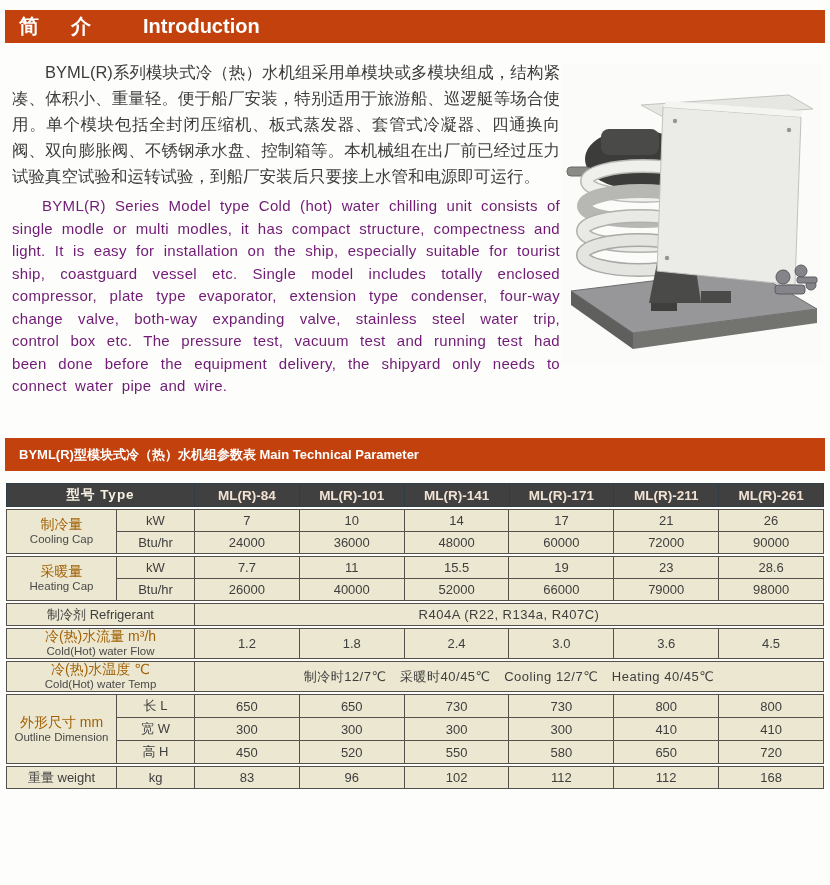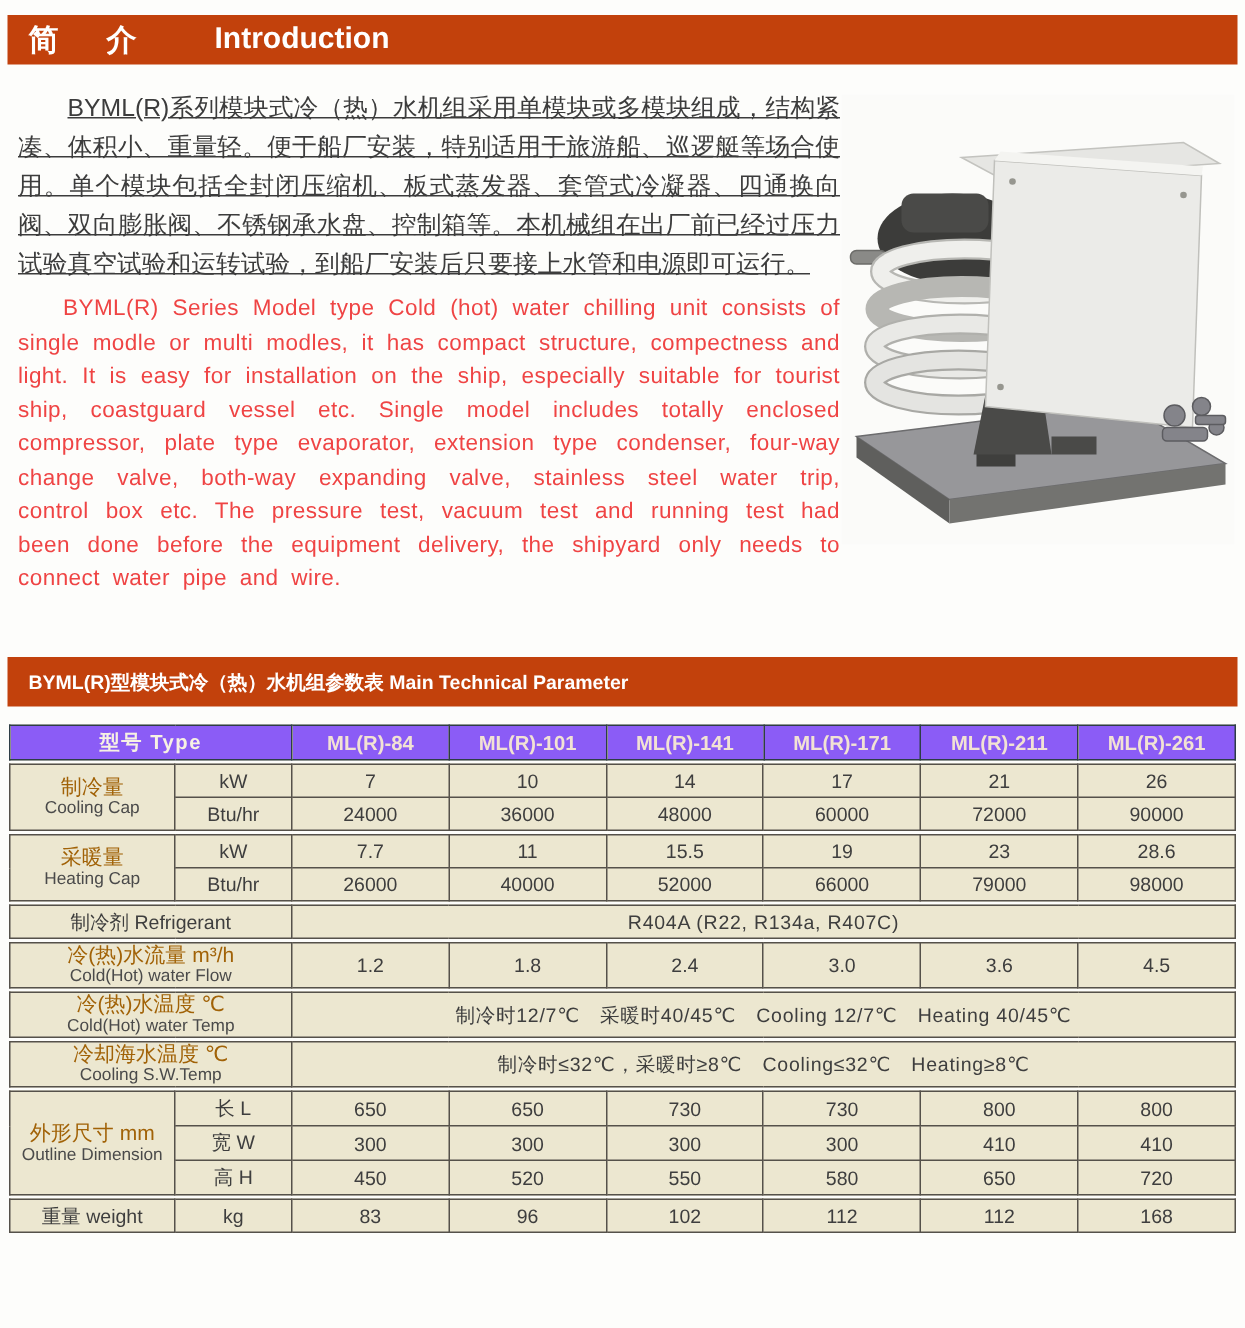--- a/index.html
+++ b/index.html
@@ -30,26 +30,25 @@
     height:395px;
     overflow:hidden;
     padding:16px 6px 0 12px;
   }
   .intro-text{width:548px;flex:0 0 548px;}
   .p-cn{
     margin:0 0 6px 0;
     font-size:16.5px;line-height:26px;
     text-indent:2em;color:#3c3c3c;
     text-align:justify;
-    text-decoration:underline;
   }
   .p-en{
     margin:0;
     font-size:15px;line-height:22.5px;
-    text-indent:2em;color:#ef4444;
+    text-indent:2em;color:#701a75;
     text-align:justify;
     word-spacing:4px;letter-spacing:0.3px;
   }
   .photo{flex:1;display:flex;justify-content:center;align-items:flex-start;padding-top:4px;}
   
   .params-wrap{padding:12px 6px 0 6px;}
   table.pt{
     width:100%;
     border-collapse:collapse;
     table-layout:fixed;
@@ -59,21 +58,21 @@
   table.pt td{
     border:1px solid #55514a;
     text-align:center;vertical-align:middle;
     font-size:13px;color:#3e3e3e;
     padding:0 2px;height:21px;
     overflow:hidden;white-space:nowrap;
   }
   col.c0{width:110px;}
   col.c1{width:78px;}
   table.pt-head td{
-    background:#8b5cf6;
+    background:#404040;
     border-color:#2e3d46;
     color:#f2e2d4;
     font-weight:bold;
     font-size:13.5px;
     height:22px;
   }
   table.pt-head td.type{color:#f7f1e3;letter-spacing:1px;}
   td.lab2{height:31px;}
   td.lab2 .cn{font-size:14px;line-height:15px;color:#a16207;}
   td.lab2 .en{font-size:11.5px;line-height:14px;color:#4a4a4a;}
@@ -279,36 +278,20 @@
       <td colspan="2" class="lab2">
         <div class="cn">冷(热)水温度 ℃</div>
         <div class="en">Cold(Hot) water Temp</div>
       </td>
       <td colspan="6" class="spanval">制冷时12/7℃　采暖时40/45℃　Cooling 12/7℃　Heating 40/45℃</td>
     </tr>
   </tbody>
     </table>
 
 
-  <table class="pt">
-    <colgroup>
-        <col class="c0">
-        <col class="c1">
-        <col span="6">
-      </colgroup>
-    <tbody>
-        <tr>
-      <td colspan="2" class="lab2">
-        <div class="cn">冷却海水温度  ℃</div>
-        <div class="en">Cooling S.W.Temp</div>
-      </td>
-      <td colspan="6" class="spanval">制冷时≤32℃，采暖时≥8℃　Cooling≤32℃　Heating≥8℃</td>
-    </tr>
-  </tbody>
-    </table>
 
   <table class="pt pt-dims">
     <colgroup>
         <col class="c0">
         <col class="c1">
         <col span="6">
       </colgroup>
     <tbody>
         <tr>
       <td rowspan="3" class="lab2">

